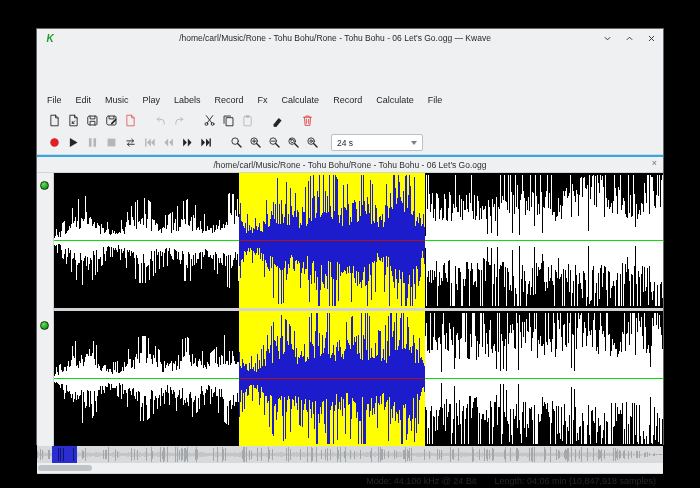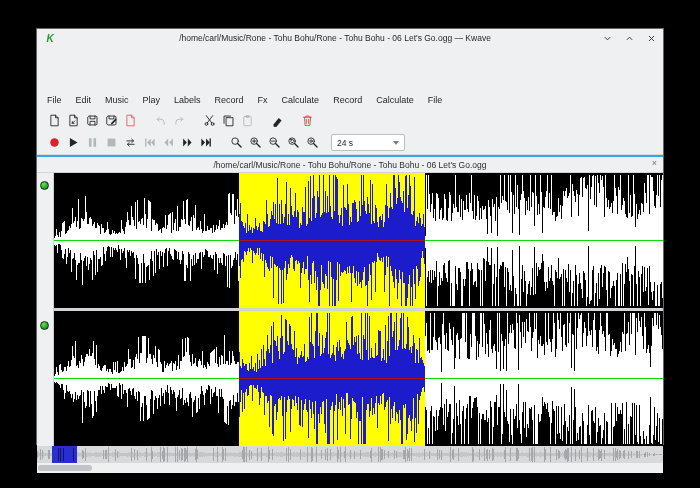--- a/index.html
+++ b/index.html
@@ -26,21 +26,21 @@
   .tbtn{width:19px;height:19px;display:flex;align-items:center;justify-content:center;flex:0 0 auto;}
   .tbtn svg{width:13px;height:13px;}
   .tbtn.gs{margin-left:11px;}
   .tbtn.normal{color:#232629;}
   .tbtn.disabled{color:#b3b7ba;}
   .tbtn.danger{color:#e04343;}
   .tbtn.danger-light{color:#e06060;}
   .tbtn.record{color:#e01f28;}
   .s{fill:none;stroke:currentColor;stroke-width:1.1;stroke-linecap:round;stroke-linejoin:round;}
   .f{fill:currentColor;stroke:none;}
-  .combo{margin-left:9px;width:74px;height:17px;background:#fff;border:1px solid #bcc0c3;border-radius:2px;
+  .combo{margin-left:9px;width:92px;height:17px;background:#fff;border:1px solid #bcc0c3;border-radius:2px;
          display:flex;align-items:center;padding:0 5px;box-sizing:border-box;font-size:8.5px;color:#232629;}
   .combo .chev{margin-left:auto;width:0;height:0;border-left:3.5px solid transparent;
                border-right:3.5px solid transparent;border-top:4px solid #7b7f83;}
   
   .mdi-accent{height:2px;background:#33a7e6;flex:0 0 auto;}
   .mdi-title{height:16px;display:flex;align-items:center;position:relative;flex:0 0 auto;
              border-bottom:1px solid #d3d4d5;box-sizing:border-box;background:#eff0f1;}
   .mdi-title .t{position:absolute;left:30px;right:30px;text-align:center;font-size:8.5px;color:#2b2e31;white-space:nowrap;}
   .mdi-close{position:absolute;right:6px;top:1px;font-size:9px;color:#6e7276;}
   
@@ -323,15 +323,19 @@
           <path d="M0.5 4.9V12.1M3.5 2.9V14.1M5.5 3.8V13.2M11.5 4.1V12.9M12.5 4.2V12.8M18.5 1.3V15.7M20.5 3.1V13.9M26.5 4.3V12.7M29.5 3.5V13.5M38.5 1.3V15.7M45.5 3.6V13.4M46.5 4.9V12.1M48.5 2.2V14.8M66.5 4.1V12.9M68.5 4.2V12.8M69.5 4.2V12.8M71.5 0.6V16.4M78.5 2.5V14.5M80.5 4.6V12.4M94.5 2.1V14.9M97.5 3.2V13.8M100.5 3.5V13.5M109.5 2.3V14.7M114.5 0.8V16.2M115.5 4.5V12.5M123.5 1.2V15.8M125.5 4.5V12.5M126.5 0.9V16.1M127.5 2.3V14.7M130.5 0.6V16.4M138.5 1.3V15.7M140.5 1.0V16.0M142.5 3.5V13.5M144.5 1.9V15.1M145.5 2.7V14.3M147.5 1.5V15.5M148.5 1.7V15.3M149.5 3.9V13.1M150.5 1.1V15.9M158.5 3.3V13.7M159.5 0.9V16.1M160.5 4.2V12.8M176.5 2.2V14.8M180.5 0.7V16.3M185.5 0.8V16.2M186.5 2.8V14.2M188.5 1.6V15.4M205.5 4.3V12.7M206.5 0.6V16.4M207.5 1.0V16.0M209.5 1.3V15.7M212.5 3.5V13.5M214.5 4.5V12.5M220.5 1.6V15.4M224.5 2.2V14.8M231.5 1.2V15.8M232.5 4.1V12.9M235.5 3.3V13.7M249.5 2.4V14.6M251.5 1.0V16.0M253.5 2.8V14.2M263.5 3.2V13.8M270.5 0.9V16.1M274.5 0.6V16.4M275.5 2.0V15.0M279.5 1.3V15.7M284.5 4.0V13.0M288.5 2.7V14.3M290.5 2.0V15.0M293.5 3.0V14.0M300.5 1.0V16.0M301.5 3.8V13.2M303.5 0.8V16.2M307.5 4.7V12.3M308.5 1.4V15.6M313.5 3.7V13.3M317.5 4.5V12.5M323.5 4.1V12.9M333.5 4.7V12.3M334.5 1.5V15.5M341.5 1.4V15.6M343.5 1.4V15.6M344.5 2.9V14.1M345.5 2.7V14.3M347.5 4.3V12.7M351.5 4.9V12.1M357.5 4.2V12.8M359.5 4.9V12.1M366.5 4.3V12.7M367.5 4.0V13.0M368.5 1.4V15.6M370.5 2.5V14.5M371.5 4.6V12.4M372.5 1.7V15.3M374.5 2.4V14.6M387.5 2.7V14.3M392.5 4.5V12.5M400.5 3.0V14.0M402.5 4.4V12.6M404.5 3.5V13.5M413.5 1.0V16.0M415.5 4.4V12.6M416.5 3.2V13.8M421.5 1.7V15.3M435.5 0.9V16.1M436.5 2.5V14.5M442.5 2.8V14.2M447.5 2.2V14.8M449.5 4.2V12.8M450.5 2.5V14.5M452.5 4.3V12.7M455.5 1.8V15.2M456.5 3.3V13.7M467.5 4.0V13.0M468.5 1.4V15.6M473.5 1.7V15.3M479.5 2.4V14.6M480.5 1.6V15.4M481.5 4.1V12.9M492.5 1.6V15.4M494.5 2.1V14.9M495.5 0.6V16.4M497.5 0.8V16.2M507.5 0.6V16.4M508.5 3.3V13.7M513.5 0.9V16.1M519.5 3.2V13.8M521.5 3.9V13.1M522.5 4.8V12.2M527.5 4.9V12.1M528.5 2.6V14.4M529.5 4.0V13.0M530.5 1.5V15.5M531.5 1.6V15.4M534.5 1.2V15.8M538.5 2.5V14.5M542.5 3.7V13.3M544.5 1.0V16.0M550.5 2.2V14.8M556.5 1.7V15.3M561.5 2.9V14.1M562.5 3.9V13.1M563.5 4.9V12.1M564.5 2.5V14.5M567.5 3.8V13.2M576.5 2.3V14.7M578.5 2.4V14.6M579.5 5.1V11.9M580.5 3.3V13.7M582.5 4.3V12.7M583.5 5.0V12.0M586.5 5.1V11.9M587.5 4.2V12.8M591.5 4.5V12.5M594.5 5.0V12.0M599.5 4.9V12.1M600.5 5.1V11.9M602.5 5.3V11.7M607.5 6.5V10.5M608.5 6.4V10.6M610.5 6.1V10.9M612.5 7.3V9.7M616.5 7.5V9.5M617.5 7.3V9.7M619.5 8.0V9.0M622.5 8.0V9.0M623.5 8.1V8.9M624.5 8.3V8.7" stroke="#a4a8ab" fill="none" shape-rendering="crispEdges"></path>
           <rect x="15" y="0" width="25" height="17" fill="#2a2ed0"></rect>
           <path d="M23.0 2V15M36.4 2V15M36.0 2V15M36.1 2V15M26.5 2V15M21.9 2V15" stroke="#10126e" fill="none" shape-rendering="crispEdges"></path>
         </svg>
     </div>
 
     <div class="hscroll">
       <div class="handle"></div>
     </div>
 
+    <div class="statusbar">
+      <span>Mode: 44.100 kHz @ 24 Bit</span>
+      <span>Length: 04:06 min (10,847,918 samples)</span>
+    </div>
 
   </div>
 </div>
 
 </body></html>

